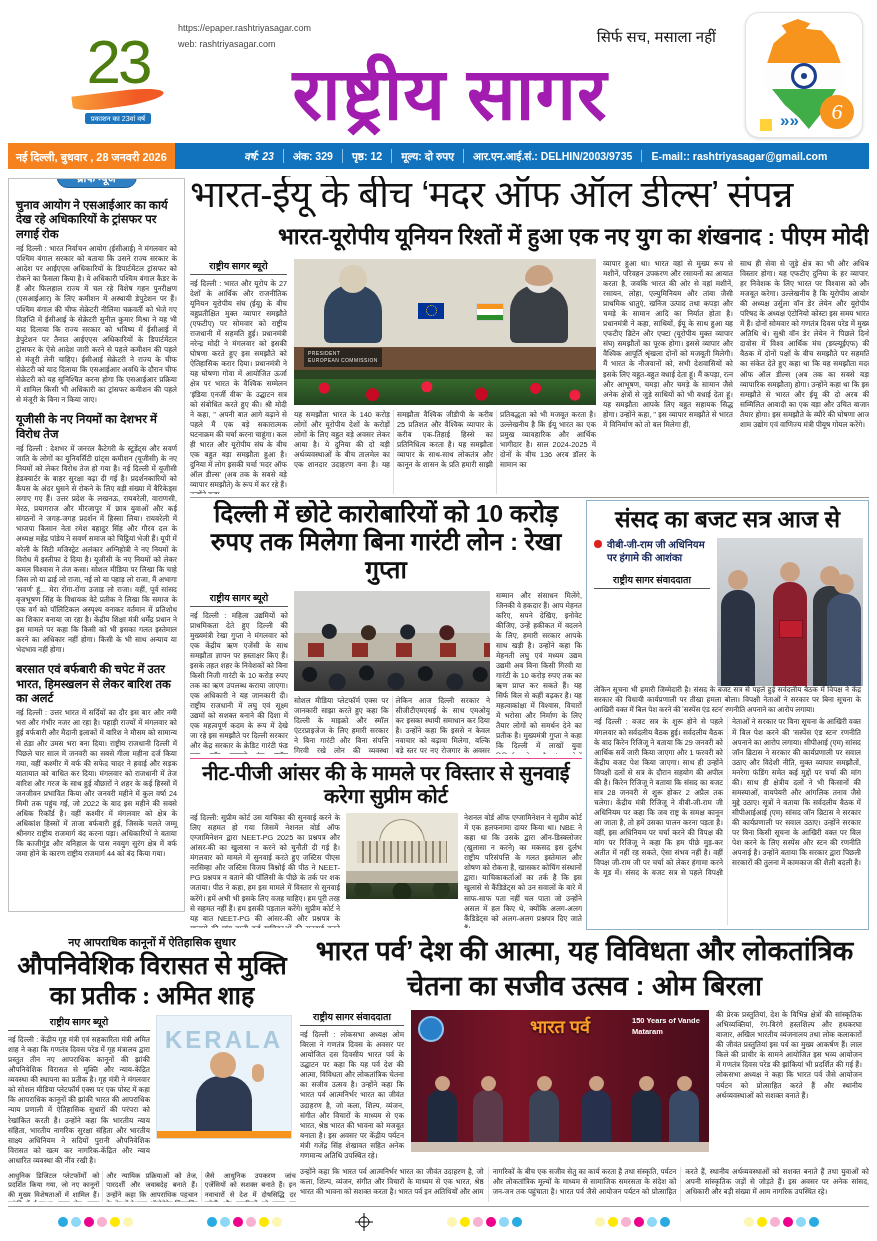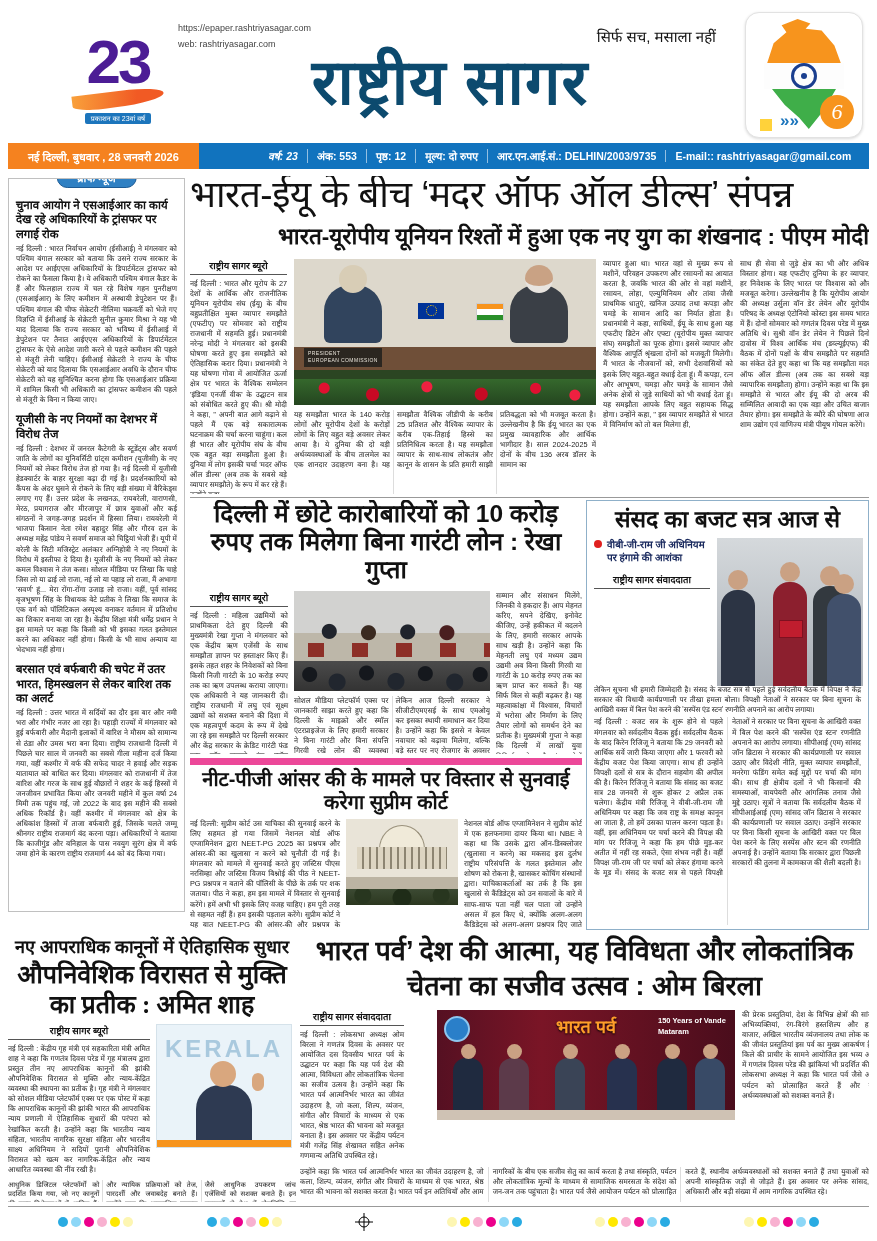--- a/index.html
+++ b/index.html
@@ -1,49 +1,49 @@
 <!DOCTYPE html>
 <html><head>
 <meta charset="utf-8">
 <style>
   html,body{margin:0;padding:0;background:#e9e9e9;}
   .page{position:relative;width:877px;height:1241px;margin:0 auto;background:#fff;
         font-family:"Liberation Sans","DejaVu Sans",sans-serif;color:#111;overflow:hidden;}
   
   .urls{position:absolute;left:178px;top:20px;font-size:9px;color:#444;line-height:1.8;}
   .logo{position:absolute;left:58px;top:36px;width:120px;text-align:center;}
-  .logo-num{font-size:62px;font-weight:700;color:#4c1d95;line-height:.85;letter-spacing:-3px;
+  .logo-num{font-size:62px;font-weight:400;color:#4d7c0f;line-height:.85;letter-spacing:-3px;
             text-shadow:1px 1px 0 #fff,-1px -1px 0 #fff;}
   .logo-flame{width:92px;height:16px;margin:2px auto 0;border-radius:0 60% 70% 45%;
               background:linear-gradient(100deg,#f9a13b,#f15a24 70%);transform:rotate(-7deg);}
   .logo-ribbon{display:inline-block;margin-top:5px;background:#1c75bc;color:#fff;font-size:7px;
                padding:1px 6px;border-radius:2px;}
   .mast{position:absolute;left:180px;top:26px;width:540px;text-align:center;}
   .tagline{text-align:right;font-size:15px;font-weight:400;padding-right:4px;}
-  .masthead{margin:4px;font-size:63px;font-weight:800;line-height:1.02;letter-spacing:1px;color:#0c4a6e;}
+  .masthead{margin:12px;font-size:72px;font-weight:800;line-height:1.02;letter-spacing:1px;color:#a21caf;}
   .pubs{font-size:12px;font-weight:700;margin-top:1px;}
   .map-card{position:absolute;right:14px;top:12px;width:116px;height:124px;background:#fff;
             border:1px solid #e2e2e2;border-radius:14px;box-shadow:0 1px 3px rgba(0,0,0,.15);overflow:hidden;}
   .map-saffron{position:absolute;left:18px;top:6px;width:80px;height:44px;background:#f7941d;
                clip-path:polygon(42% 0,58% 10%,52% 22%,72% 26%,88% 60%,96% 100%,4% 100%,12% 55%,28% 30%,22% 14%);}
   .map-white{position:absolute;left:18px;top:50px;width:80px;height:26px;background:#fdfdfd;
              display:flex;align-items:center;justify-content:center;}
   .chakra{width:20px;height:20px;border:3px solid #1b3f8f;border-radius:50%;position:relative;}
   .chakra::after{content:"";position:absolute;left:7px;top:7px;width:6px;height:6px;background:#1b3f8f;border-radius:50%;}
   .map-green{position:absolute;left:18px;top:76px;width:80px;height:40px;background:#3fae49;
              clip-path:polygon(10% 0,90% 0,74% 55%,56% 100%,44% 72%,26% 40%);}
   .map-badge{position:absolute;right:8px;bottom:8px;width:34px;height:34px;border-radius:50%;background:#f7941d;
              color:#fff;font-family:"Liberation Serif",serif;font-style:italic;font-size:22px;
              display:flex;align-items:center;justify-content:center;}
   .map-chevrons{position:absolute;left:34px;bottom:8px;color:#1c75bc;font-weight:800;font-size:17px;line-height:1;}
   .map-sq{position:absolute;left:14px;bottom:6px;width:12px;height:12px;background:#ffd23a;}
   
   .infobar{position:absolute;left:8px;right:8px;top:143px;height:26px;background:#1173be;color:#fff;
            display:flex;align-items:stretch;font-size:10.5px;}
-  .datebox{background:#f5821f;font-weight:700;padding:0 20px;display:flex;align-items:center;font-size:11px;}
+  .datebox{background:#f5821f;font-weight:700;padding:0 8px;display:flex;align-items:center;font-size:11px;}
   .infoitems{display:flex;align-items:center;margin-left:60px;}
   .infoitems span{padding:0 9px;border-left:1px solid rgba(255,255,255,.55);font-weight:700;}
   .infoitems span:first-child{border-left:none;font-style:italic;}
   
   .byline{font-weight:700;font-size:9.5px;text-align:center;border-bottom:1px solid #555;
           padding-bottom:2px;margin-bottom:4px;}
   .bodytxt{font-size:7.3px;line-height:1.38;text-align:justify;color:#222;}
   .rule{position:absolute;border-top:1px solid #999;}
   
   .briefs{position:absolute;left:8px;top:178px;width:177px;height:734px;border:1px solid #c0c0c0;
@@ -118,59 +118,59 @@
   .bp{position:absolute;bottom:0;width:34px;height:96px;border-radius:16px 16px 0 0;}
   .bp::before{content:"";position:absolute;top:-20px;left:7px;width:20px;height:20px;border-radius:50%;background:#caa183;}
   .bp1{left:4px;background:#2c3444;}
   .bp2{left:56px;background:#8c1f2e;height:104px;}
   .bp2::after{content:"";position:absolute;left:6px;top:38px;width:22px;height:16px;background:#c01d2e;border:1px solid #7e1020;}
   .bp3{left:96px;background:#33393f;height:100px;}
   .bp4{right:2px;background:#41506b;height:92px;}
   .budget-caption{font-size:7.2px;line-height:1.35;text-align:justify;margin-top:0;color:#222;font-family:Liberation Serif, serif;}
   .budget-body{columns:2;column-gap:9px;column-rule:1px solid #ddd;margin-top:2px;height:208px;overflow:hidden;}
   
-  .neet{position:absolute;left:190px;top:758px;width:392px;height:170px;overflow:hidden;border-top:7px solid #ec4899;padding-top:3px;box-sizing:border-box;}
+  .neet{position:absolute;left:190px;top:758px;width:392px;height:170px;overflow:hidden;border-top:1px solid #ec4899;padding-top:3px;box-sizing:border-box;}
   .neet-headline{font-size:20px;font-weight:800;text-align:center;line-height:1.15;}
   .neet-content{display:flex;gap:6px;margin-top:5px;}
   .neet-c1{width:150px;flex:none;}
   .neet-c2{width:118px;flex:none;}
   .photo-court{position:relative;width:112px;height:86px;flex:none;background:linear-gradient(#e9e4d8 0 68%,#bcb4a3 68% 84%,#3c4a33 84%);overflow:hidden;}
   .dome{position:absolute;top:6px;left:50%;transform:translateX(-50%);width:44px;height:22px;
         border-radius:50% 50% 0 0/100% 100% 0 0;background:#f0ead9;border:1px solid #9a917c;}
   .colonnade{position:absolute;top:28px;left:10%;width:80%;height:22px;
         background:repeating-linear-gradient(90deg,#ddd5c2 0 5px,#8d8572 5px 7px);}
   .bushes{position:absolute;bottom:0;left:0;right:0;height:16px;background:
       radial-gradient(circle at 15% 40%,#28361f 8px,transparent 9px),
       radial-gradient(circle at 50% 55%,#1f2c18 9px,transparent 10px),
       radial-gradient(circle at 85% 40%,#28361f 8px,transparent 9px),
       linear-gradient(#3c4a33,#2b371f);}
   
   .shah{position:absolute;left:8px;top:934px;width:288px;height:268px;overflow:hidden;}
-  .shah-kicker{font-size:18px;font-weight:800;text-align:center;}
+  .shah-kicker{font-size:11px;font-weight:800;text-align:center;}
   .shah-headline{font-family:"Liberation Serif","DejaVu Serif",serif;font-size:25px;font-weight:700;
                  text-align:center;line-height:1.18;margin-top:2px;}
   .shah-content{display:flex;gap:6px;margin-top:5px;}
   .shah-c1{width:142px;flex:none;}
   .photo-shah{position:relative;width:134px;height:122px;flex:none;background:#eaf3f9;overflow:hidden;border:1px solid #d5e2ea;}
   .kerala-text{position:absolute;top:10px;left:0;right:0;text-align:center;color:#a9c9de;font-weight:800;
                font-size:24px;letter-spacing:3px;}
   .shah-fig{position:absolute;bottom:0;left:50%;transform:translateX(-50%);width:56px;height:62px;
             background:#2e3a52;border-radius:24px 24px 0 0;}
   .shah-fig::before{content:"";position:absolute;top:-24px;left:14px;width:26px;height:26px;border-radius:50%;background:#d9a77e;}
   .shah-fig::after{content:"";position:absolute;top:-12px;right:-12px;width:12px;height:18px;border-radius:6px;background:#d9a77e;}
   .shah-strip{position:absolute;bottom:0;left:0;right:0;height:7px;background:#f7941d;}
   .shah-bottom{columns:3;column-gap:7px;column-rule:1px solid #ddd;margin-top:5px;font-size:6.9px;height:84px;overflow:hidden;}
   
   .parv{position:absolute;left:300px;top:934px;width:569px;height:268px;overflow:hidden;}
   .parv-headline{font-size:27px;font-weight:800;text-align:center;line-height:1.28;}
   .parv-content{display:flex;gap:7px;margin-top:7px;}
   .parv-c1{width:104px;flex:none;}
   .parv-c2{width:146px;flex:none;}
-  .photo-parv{position:relative;width:298px;height:110px;flex:none;overflow:hidden;
-              background:linear-gradient(90deg,#551022,#7a1526 35%,#4a0d1c);margin-left:26px;}
+  .photo-parv{position:relative;width:298px;height:142px;flex:none;overflow:hidden;
+              background:linear-gradient(90deg,#551022,#7a1526 35%,#4a0d1c);}
   .parv-title{position:absolute;top:4px;left:0;right:0;text-align:center;color:#ff9e2a;font-weight:800;
               font-size:18px;text-shadow:0 1px 2px #000;}
   .banner150{position:absolute;right:7px;top:6px;color:#fff;font-size:7.5px;font-weight:700;line-height:1.4;text-align:left;width:70px;}
   .parv-logo{position:absolute;left:7px;top:6px;width:22px;height:22px;border-radius:50%;background:#2a7fc9;border:2px solid #8ec6ef;}
   .folk{position:absolute;bottom:10px;width:30px;height:52px;border-radius:13px 13px 0 0;}
   .folk::before{content:"";position:absolute;top:-14px;left:8px;width:15px;height:15px;border-radius:50%;background:#caa183;}
   .f1{left:16px;background:#1f2a3f;}
   .f2{left:62px;background:#5c3a4a;}
   .f3{left:118px;background:#3a4456;}
   .f4{left:170px;background:#273а52;background:#27314e;}
@@ -217,21 +217,21 @@
     <div class="map-green"></div>
     <div class="map-sq"></div>
     <div class="map-chevrons">»»</div>
     <div class="map-badge">6</div>
   </div>
 
   <div class="infobar">
     <div class="datebox">नई दिल्ली, बुधवार , 28 जनवरी 2026</div>
     <div class="infoitems">
       <span>वर्ष: 23</span>
-      <span>अंक: 553</span>
+      <span>अंक: 329</span>
       <span>पृष्ठ: 12</span>
       <span>मूल्य: दो रुपए</span>
       <span>आर.एन.आई.सं.: DELHIN/2003/9735</span>
       <span>E-mail:: rashtriyasagar@gmail.com</span>
     </div>
   </div>
 
   <aside class="briefs">
     <div class="briefs-pill">ब्रीफ न्यूज</div>
 

